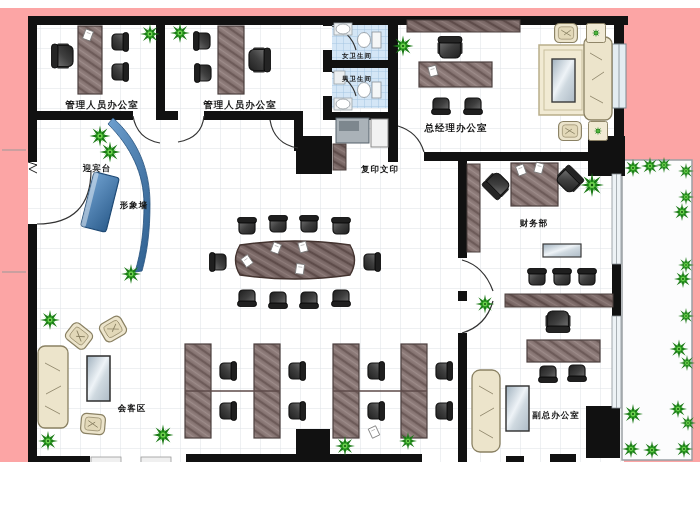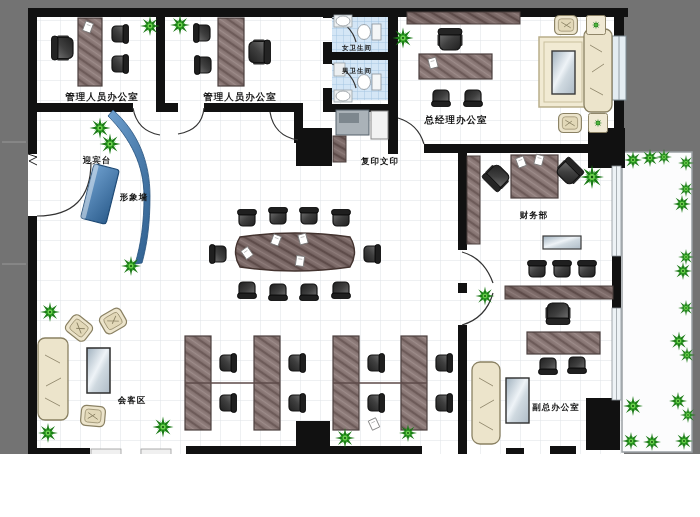--- a/index.html
+++ b/index.html
@@ -1,16 +1,16 @@
 <!DOCTYPE html>
 <html><head>
 <meta charset="utf-8">
 <style>
   html,body{margin:0;padding:0;background:#ffffff;}
-  .stage{width:700px;height:454px;position:relative;overflow:hidden;background:#737373;}
+  .stage{width:700px;height:454px;position:relative;overflow:hidden;background:#fca5a5;margin-top:8px;}
   svg{display:block;}
   text.room-label{font-family:"Liberation Sans","DejaVu Sans",sans-serif;font-weight:bold;fill:#141414;text-anchor:middle;letter-spacing:1px;}
   .lbl-9{font-size:9.5px;} .lbl-8{font-size:8.5px;} .lbl-6{font-size:6.5px;letter-spacing:0px;}
 </style>
 </head>
 <body>
 
 <div class="stage">
 <svg width="700" height="517" viewBox="0 0 700 517">
 <defs>

